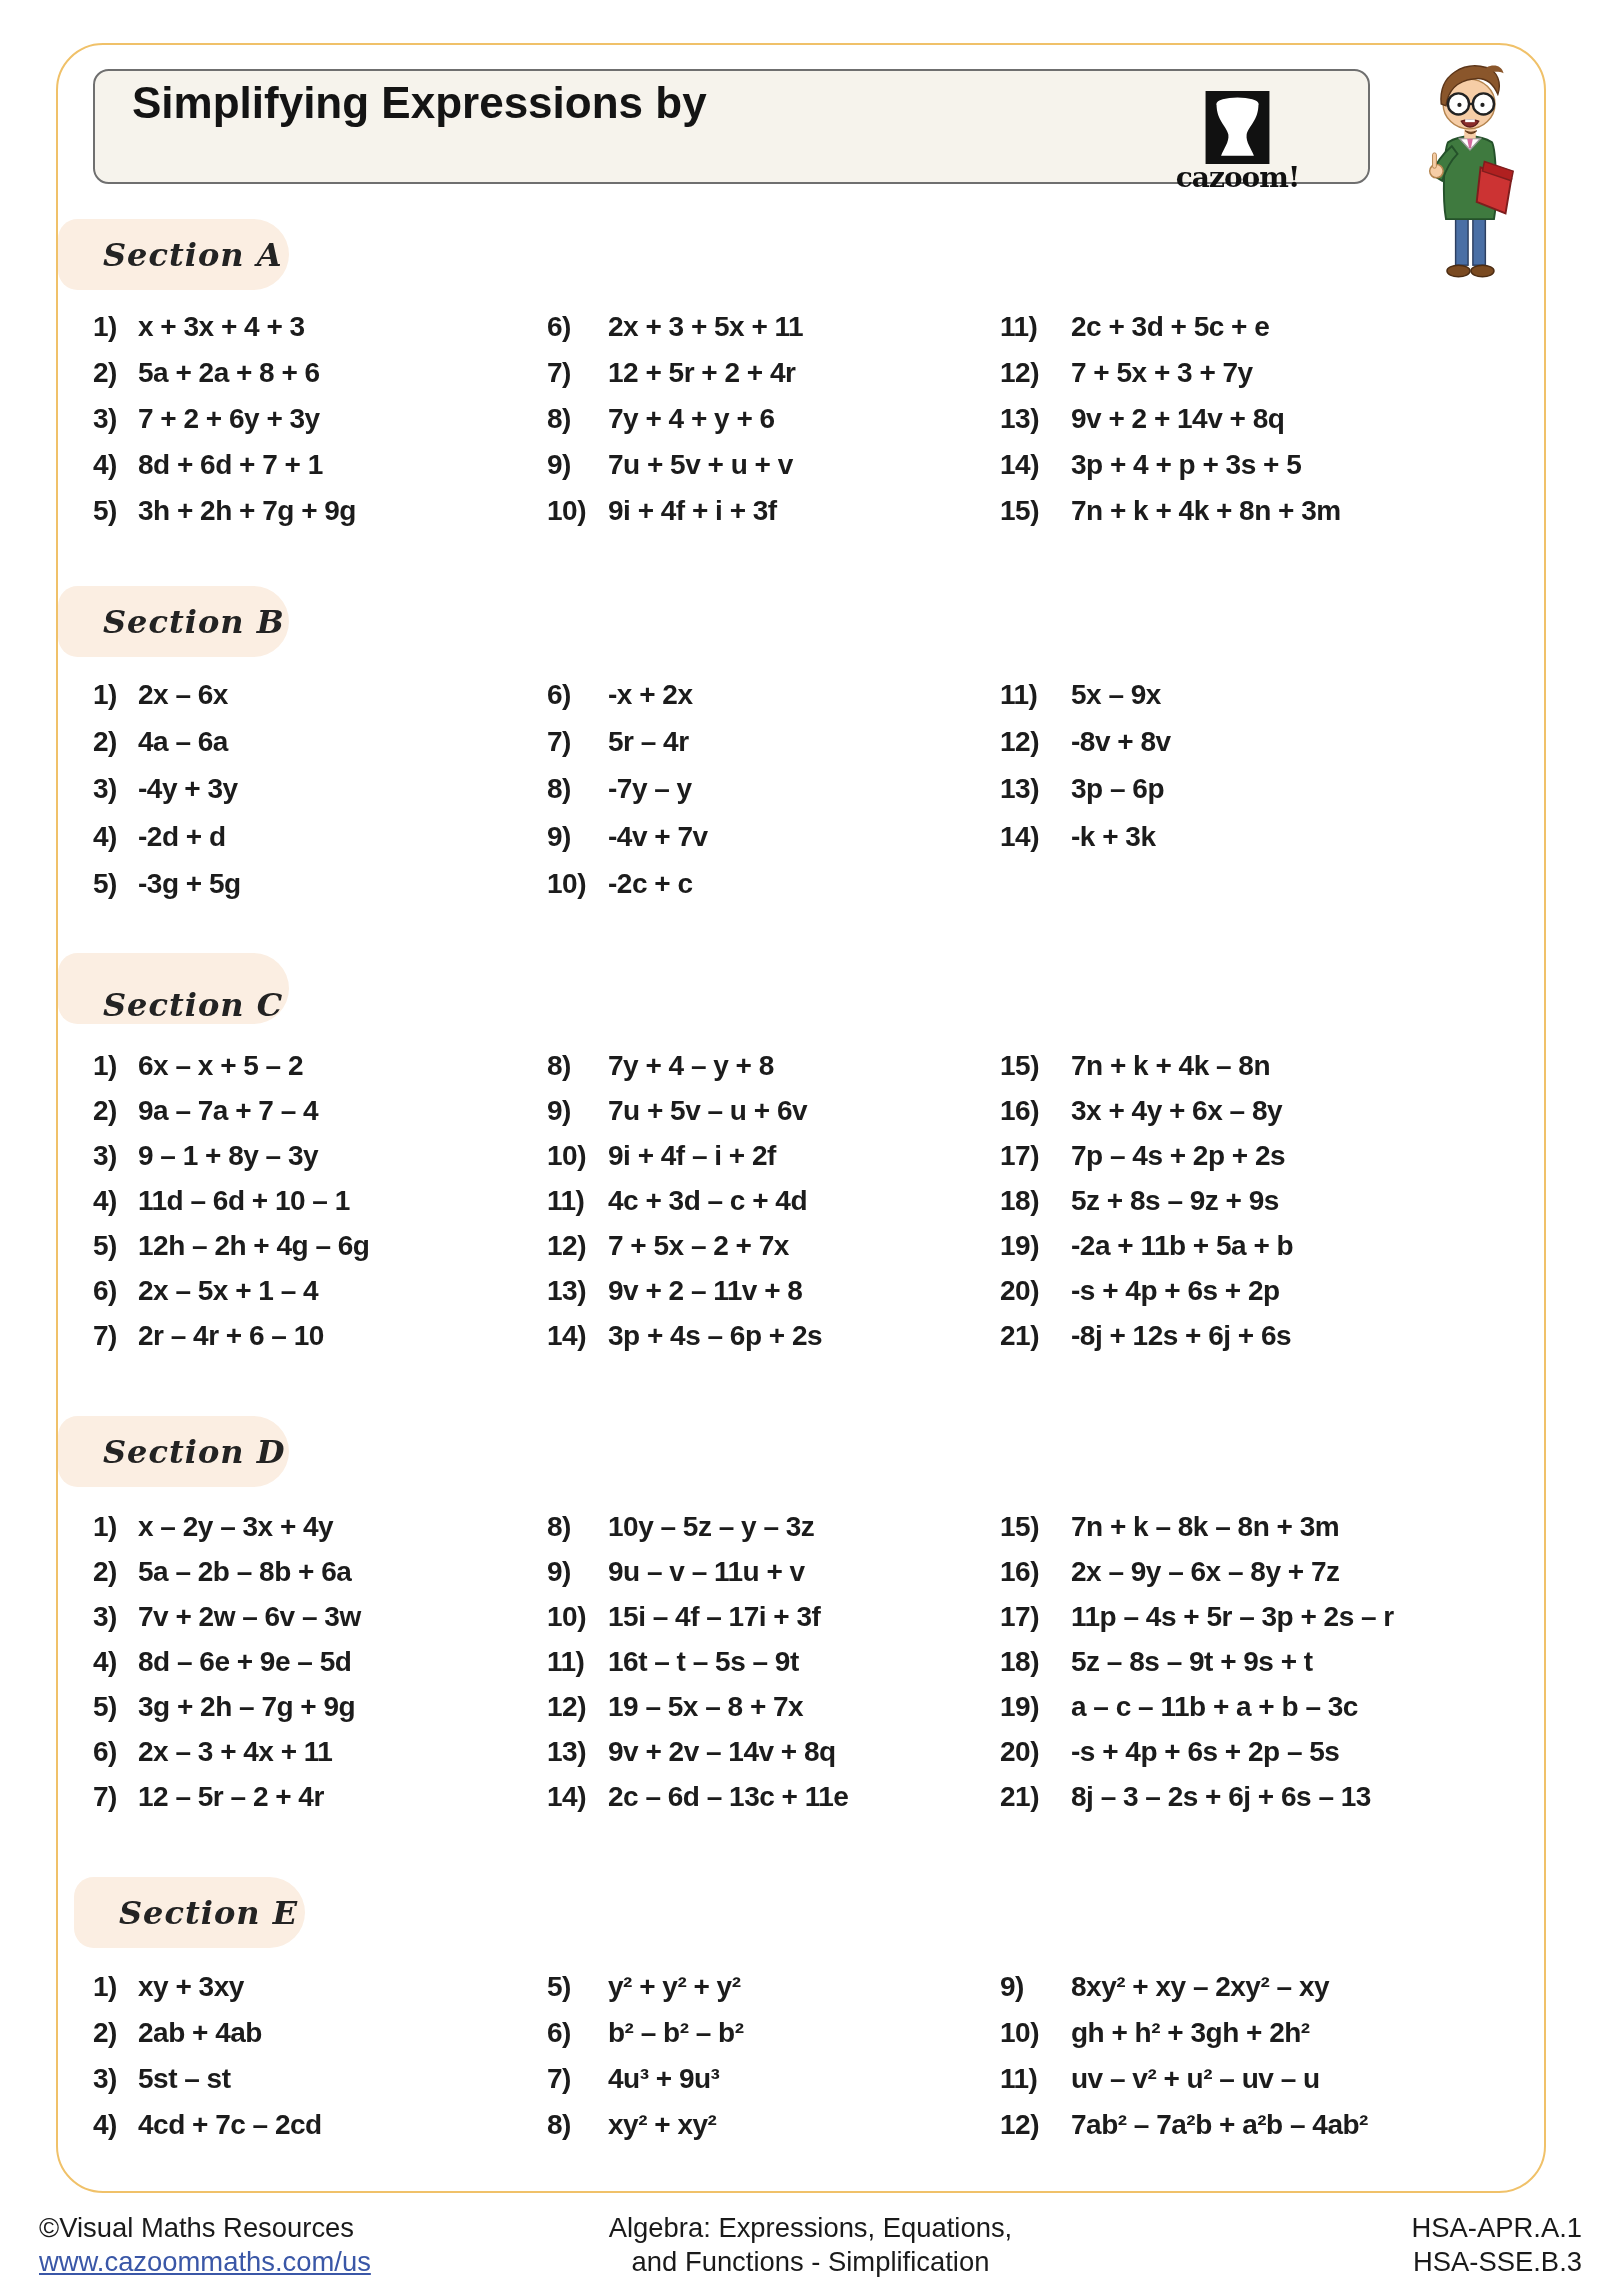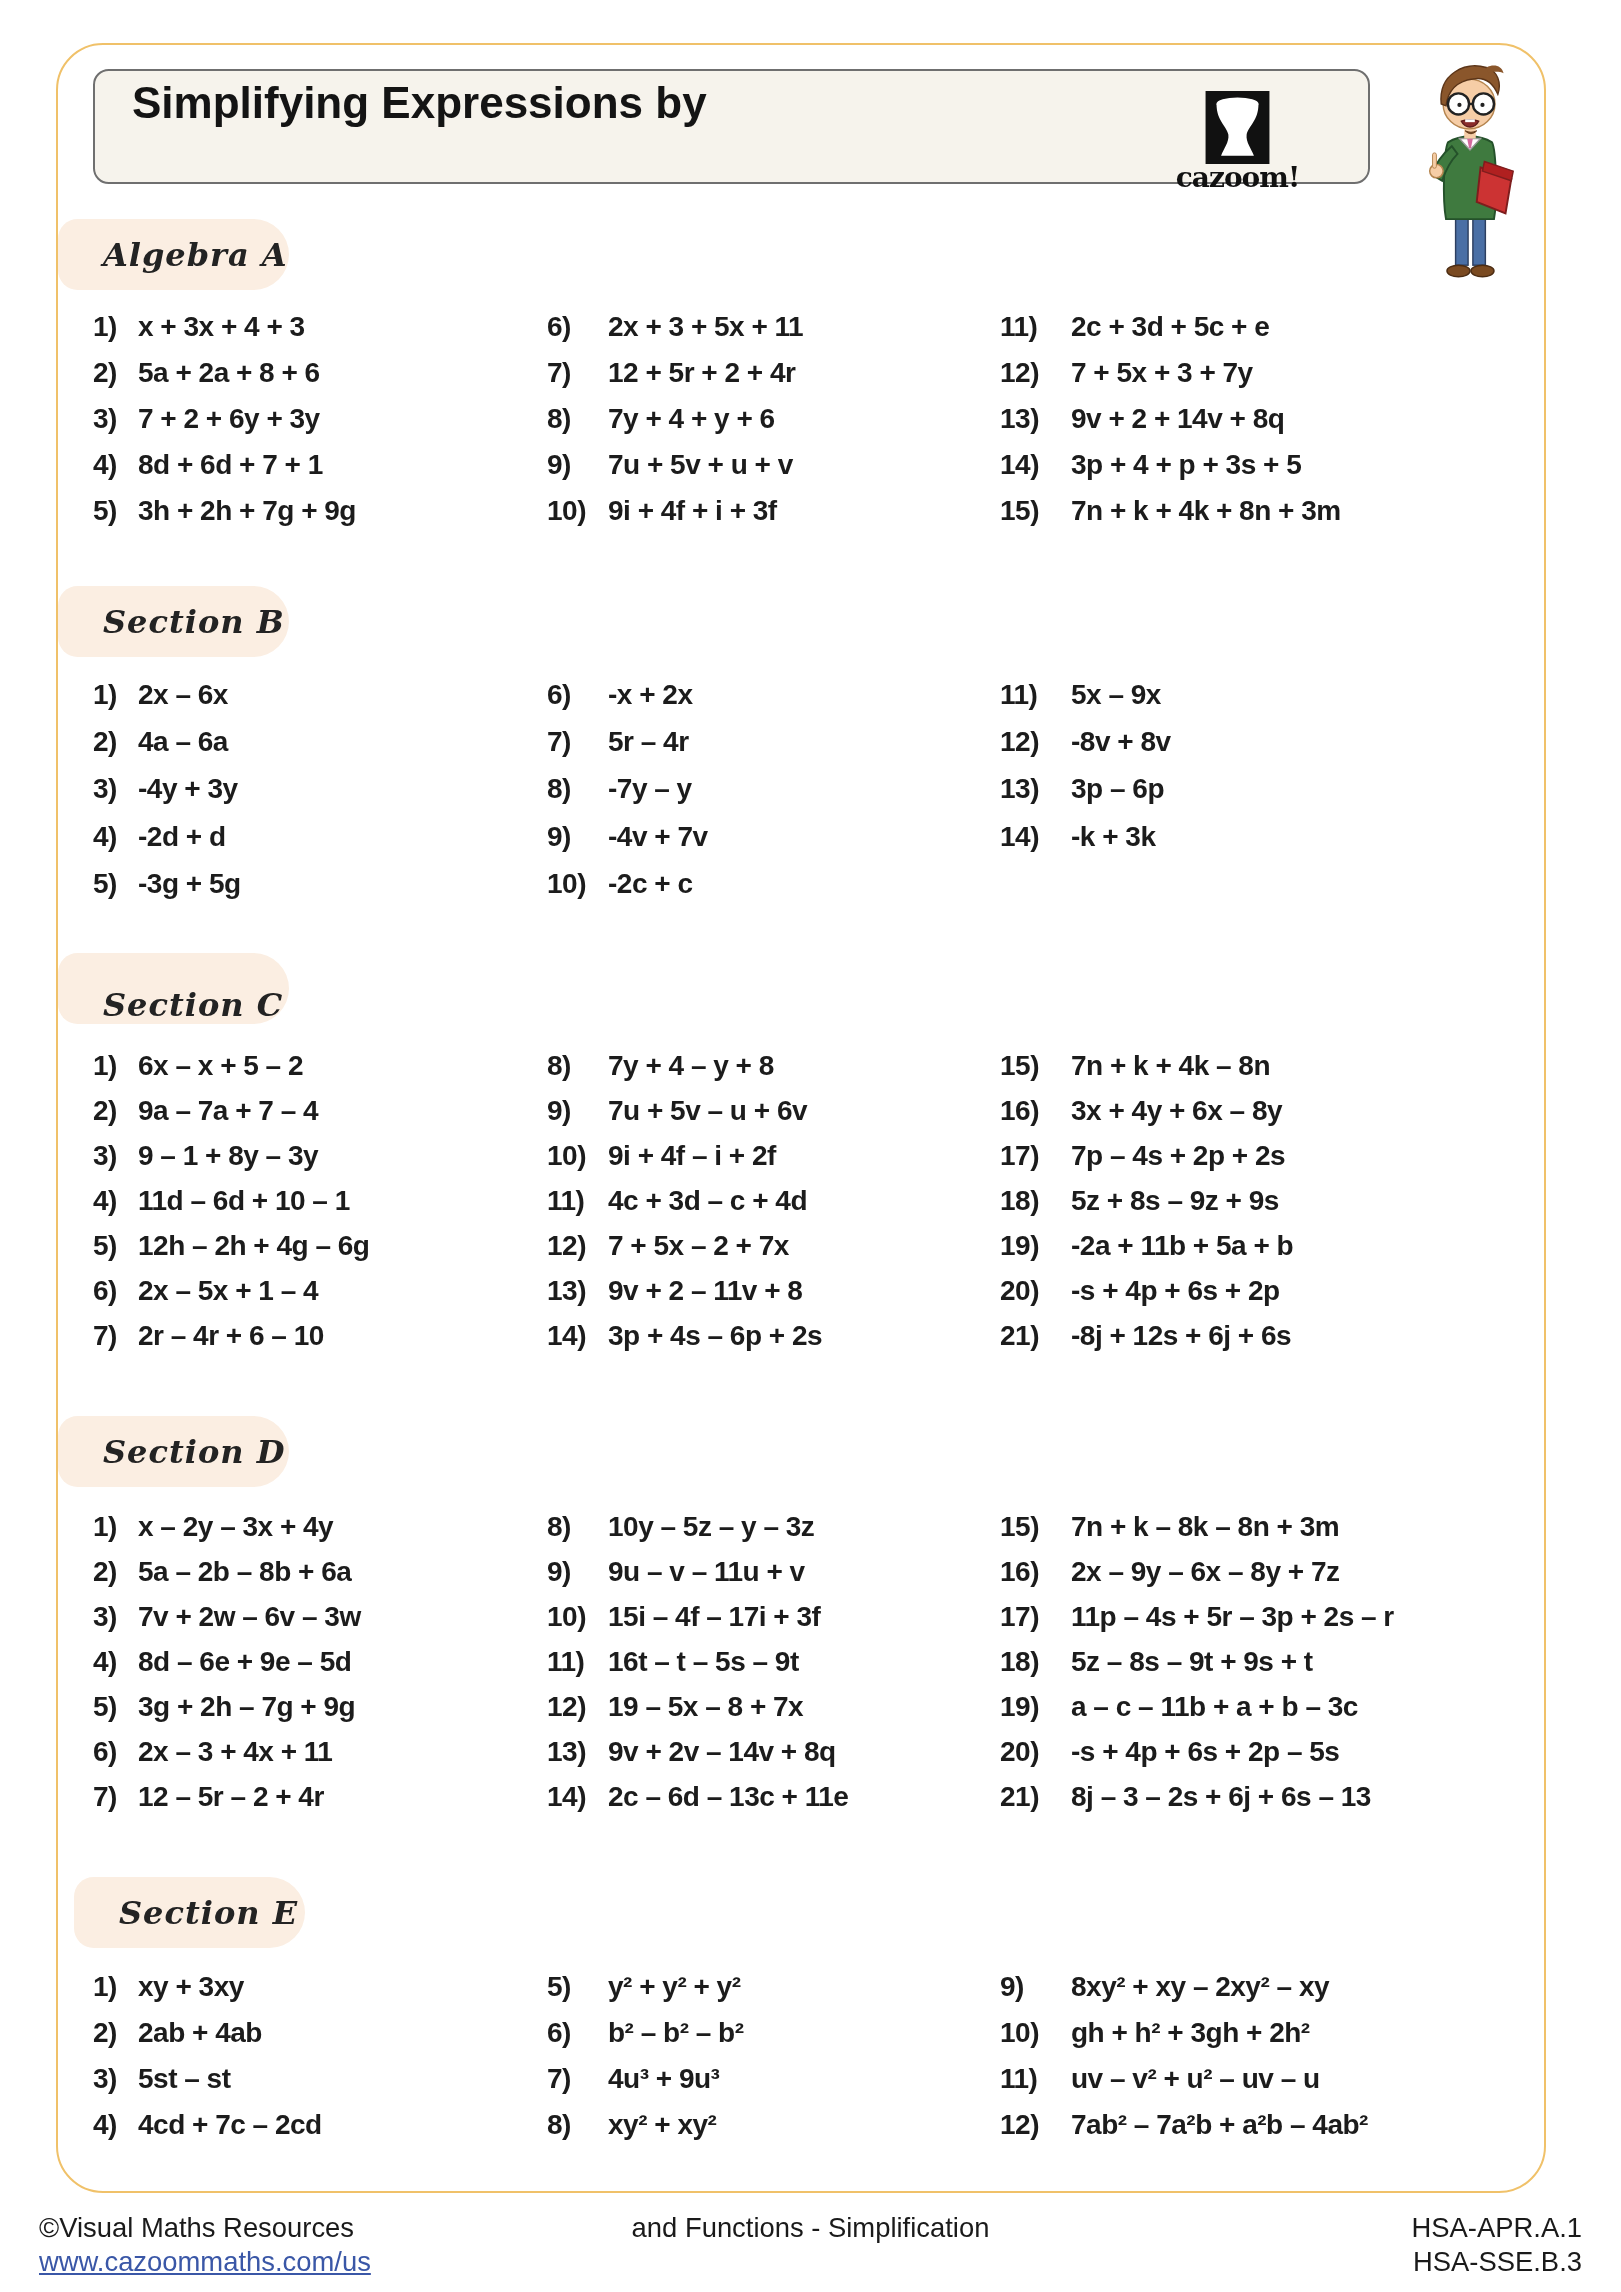--- a/index.html
+++ b/index.html
@@ -127,21 +127,21 @@
     <circle cx="88" cy="53" r="2.2" fill="#222"></circle>
 
     <path d="M66,70 C70,78 80,78 84,70 C80,68 70,68 66,70 Z" fill="#8B2D2D" stroke="#5e1c1c" stroke-width="1.5"></path>
     <rect x="70" y="68" width="10" height="3" fill="#ffffff"></rect>
 
     <path d="M70,80 C74,84 78,84 82,80 C78,82 74,82 70,80 Z" fill="#8A562B" stroke="#5c3518" stroke-width="1"></path>
   </svg>
 
   <div id="sections">
       <div class="sec-band" style="top: 219px;">
-        <span class="sec-label">Algebra A</span>
+        <span class="sec-label">Section A</span>
       </div>
       <div class="item" style="left: 93px; top: 304px; height: 46px;">
         <span class="inum" style="width: 45px;">1)</span>
         <span class="iexpr">x + 3x + 4 + 3</span>
       </div>
       <div class="item" style="left: 93px; top: 350px; height: 46px;">
         <span class="inum" style="width: 45px;">2)</span>
         <span class="iexpr">5a + 2a + 8 + 6</span>
       </div>
       <div class="item" style="left: 93px; top: 396px; height: 46px;">
@@ -477,20 +477,21 @@
         <span class="iexpr">uv – v² + u² – uv – u</span>
       </div>
       <div class="item" style="left: 1000px; top: 2102px; height: 46px;">
         <span class="inum" style="width: 71px;">12)</span>
         <span class="iexpr">7ab² – 7a²b + a²b – 4ab²</span>
       </div>
     </div>
 
   <div class="footer">
     <div class="f-center">
+      <div>Algebra: Expressions, Equations,</div>
       <div>and Functions - Simplification</div>
     </div>
     <div class="f-left">
       <div>©Visual Maths Resources</div>
       <a class="f-link">www.cazoommaths.com/us</a>
     </div>
     <div class="f-right">
       <div>HSA-APR.A.1</div>
       <div>HSA-SSE.B.3</div>
     </div>

